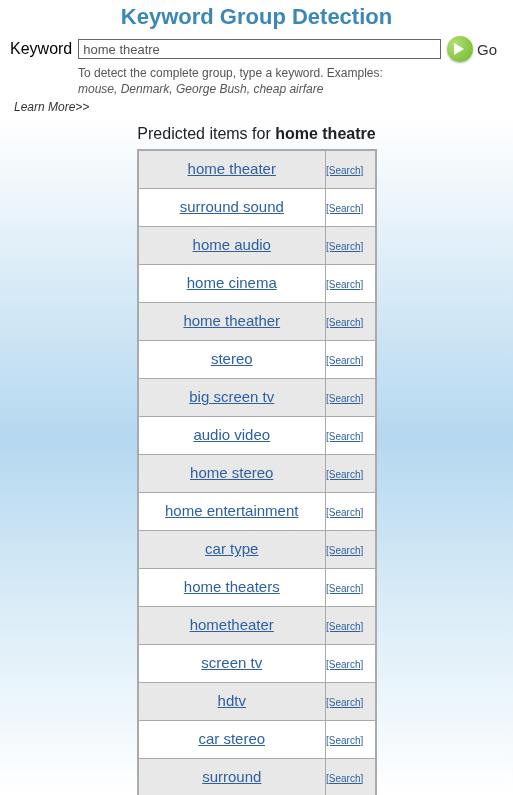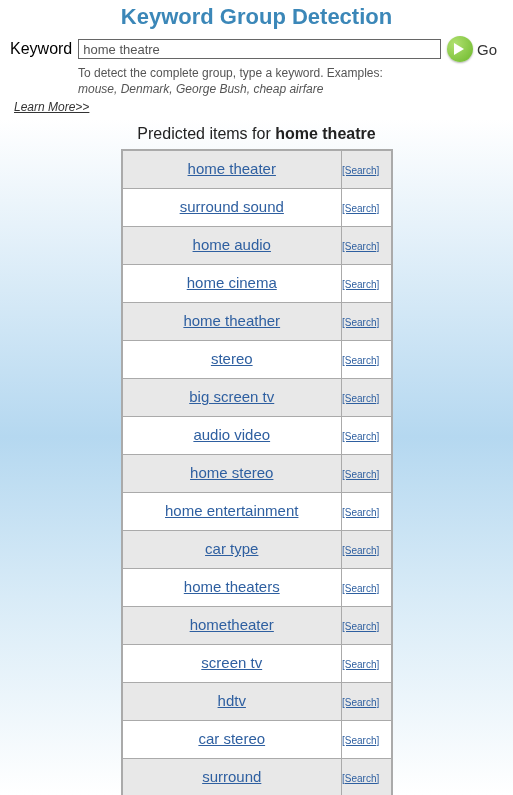--- a/index.html
+++ b/index.html
@@ -64,21 +64,20 @@
     .hint {
       font-size: 12px;
       color: #555;
       margin-left: 78px;
       line-height: 1.3;
     }
     .hint .examples { font-style: italic; }
     .learn-more {
       font-size: 12px;
       color: #333;
-      text-decoration: underline;
       font-style: italic;
       margin: 2px 0 0 14px;
       display: inline-block;
       cursor: pointer;
     }
     .results-title {
       text-align: center;
       font-size: 16px;
       color: #222;
       margin-top: 10px;
@@ -91,21 +90,21 @@
       border: 2px solid #aaa;
     }
     .results-table td {
       border: 1px solid #aaa;
       height: 38px;
       vertical-align: middle;
     }
     .results-table tr:nth-child(odd) td { background: #e8e8e8; }
     .results-table tr:nth-child(even) td { background: #ffffff; }
     .item-cell {
-      width: 220px;
+      width: 188px;
       text-align: center;
     }
     .item-link {
       color: #2e5fa0;
       text-decoration: underline;
       font-size: 15px;
       cursor: pointer;
     }
     .search-cell {
       width: 50px;

